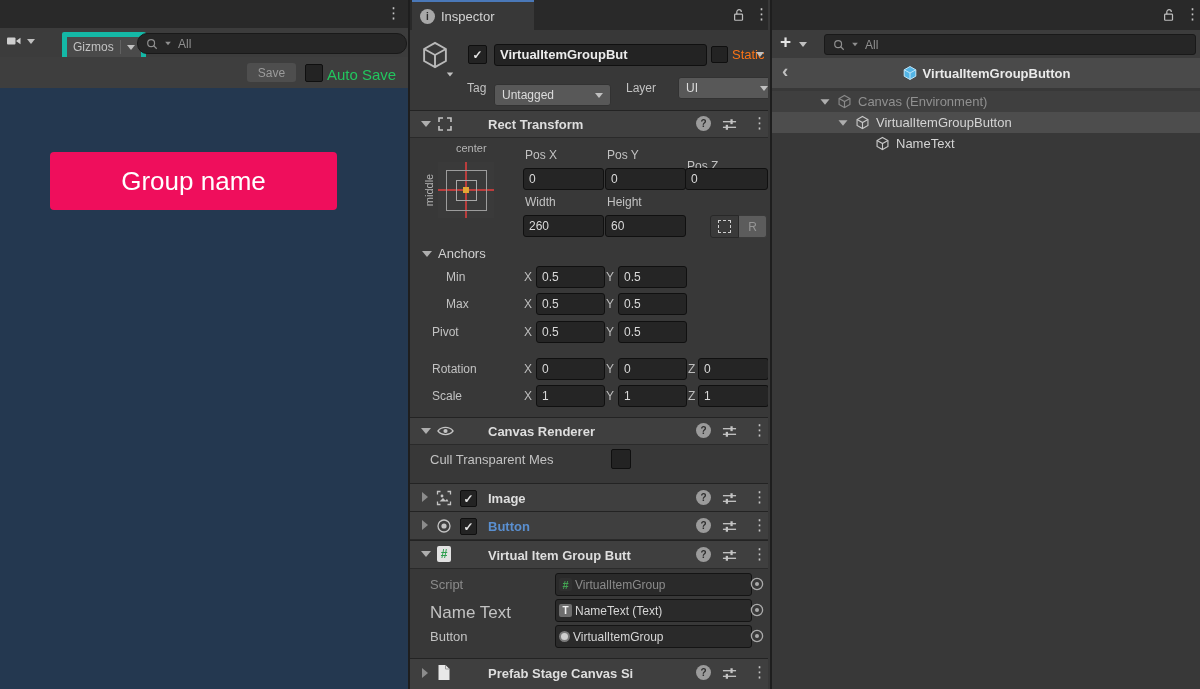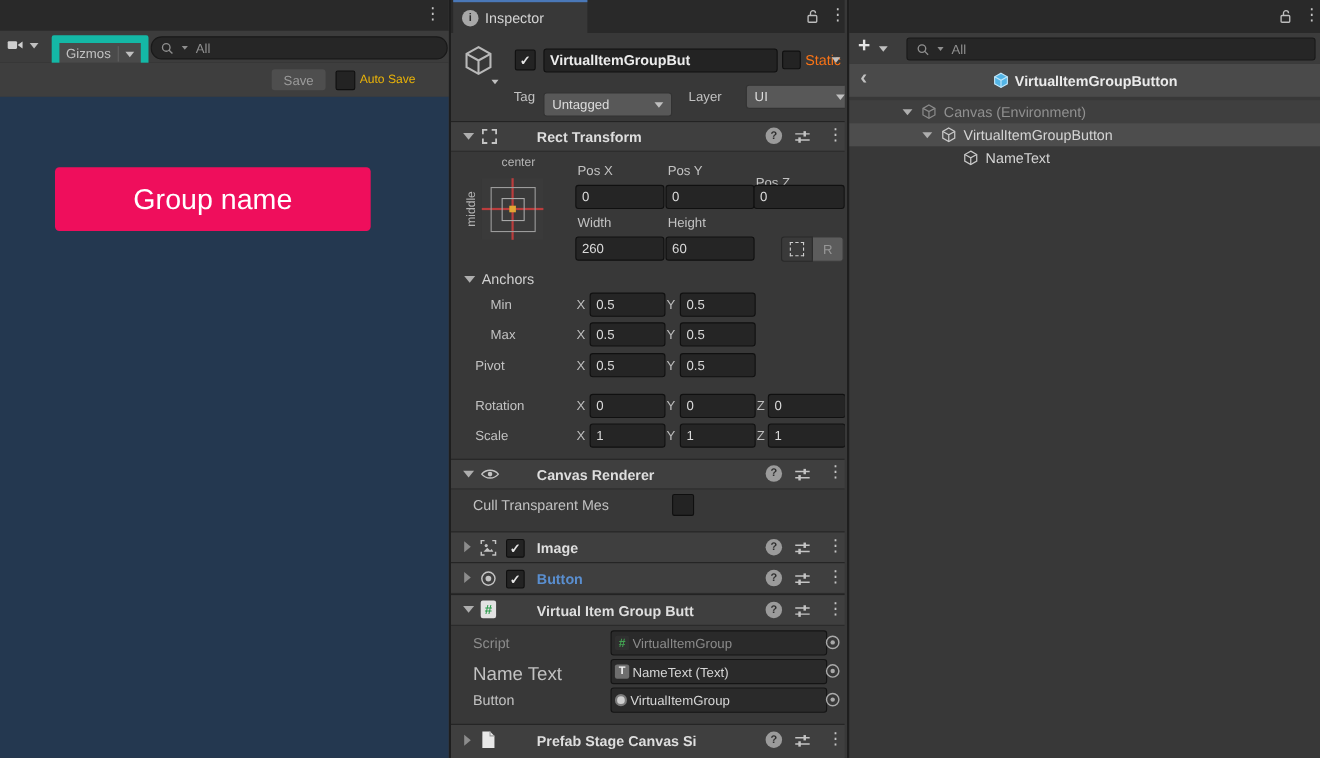--- a/index.html
+++ b/index.html
@@ -71,41 +71,41 @@
       <span class="abs kebab" style="left:386px;top:6px;">⋮</span>
     </div>
     <div class="abs toolbar" style="left:0;top:28px;width:408px;height:29px;">
       <div class="abs f" style="left:6px;top:5px;gap:5px;">
         <svg width="16" height="16" viewBox="0 0 16 16">
           <rect x="1" y="4.5" width="8.5" height="7" rx="1" fill="#cfcfcf"></rect>
           <path d="M10 8 L14.5 4.8 V11.2 Z" fill="#cfcfcf"></path>
         </svg>
         <span class="arr-dn"></span>
       </div>
-      <div class="abs f" style="left:47px;top:4px;height:20px;background:#4a4a4a;border:7px solid #14b8a6;border-radius:2px;padding:0 6px;gap:6px;">
+      <div class="abs f" style="left:62px;top:4px;height:20px;background:#4a4a4a;border:5px solid #14b8a6;border-radius:2px;padding:0 6px;gap:6px;">
         <span class="lbl">Gizmos</span>
         <span class="f" style="border-left:1px solid #616161;padding-left:6px;height:14px;">
           <span class="arr-dn"></span>
         </span>
       </div>
       <div class="abs search" style="left:137px;top:5px;width:252px;">
         <svg width="12" height="12" viewBox="0 0 14 14">
           <circle cx="6" cy="6" r="4" fill="none" stroke="#8f8f8f" stroke-width="1.4"></circle>
           <line x1="9" y1="9" x2="12.5" y2="12.5" stroke="#8f8f8f" stroke-width="1.4"></line>
         </svg>
         <span class="arr-dn" style="border-top-color:#8f8f8f;transform:scale(.7);"></span>
         <span>All</span>
       </div>
     </div>
     <div class="abs" style="left:0;top:57px;width:408px;height:31px;background:#3e3e3e;">
       <div class="abs savebtn" style="left:247px;top:6px;width:49px;height:19px;">
         <span>Save</span>
       </div>
       <span class="abs cb" style="left:305px;top:7px;width:16px;height:16px;"></span>
-      <span class="abs lbl" style="left:327px;top:9px;font-size:11px;color:#eab308;">Auto Save</span>
+      <span class="abs lbl" style="left:327px;top:9px;font-size:15px;color:#22c55e;">Auto Save</span>
     </div>
     <div class="abs" style="left:0;top:88px;width:408px;height:601px;background:#243850;">
       <div class="abs scene-btn" style="left:50px;top:64px;width:287px;height:58px;background:#EF0E5C;">
         <span>Group name</span>
       </div>
     </div>
   </div>
 
   <div class="abs" id="inspector-panel">
     <div class="abs tabbar" style="width:358px;">

